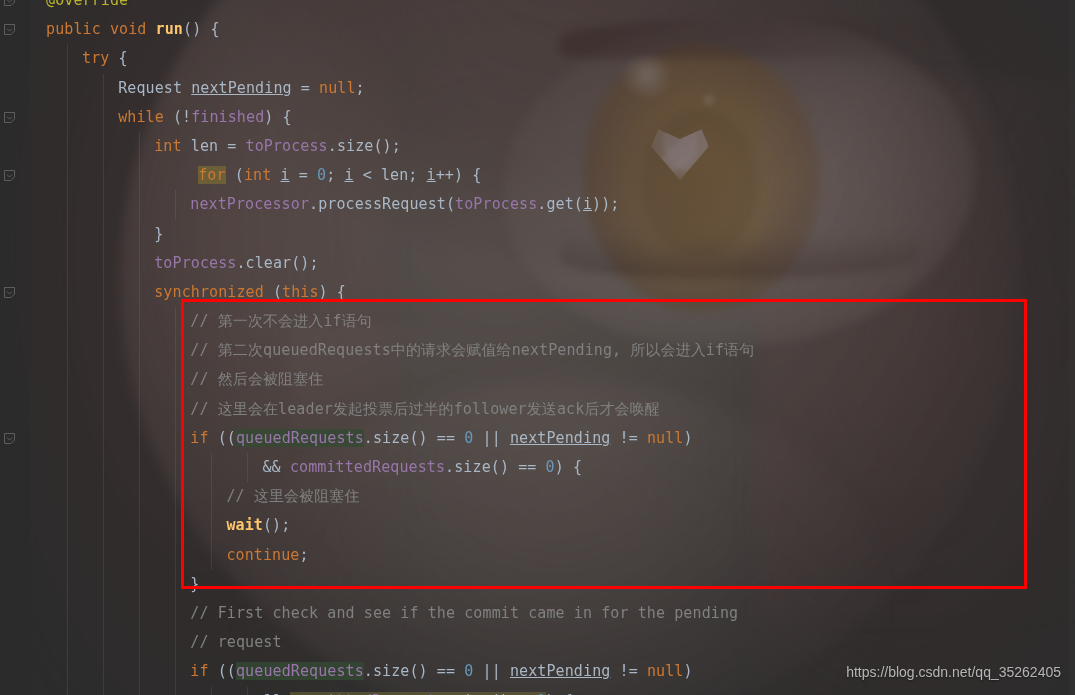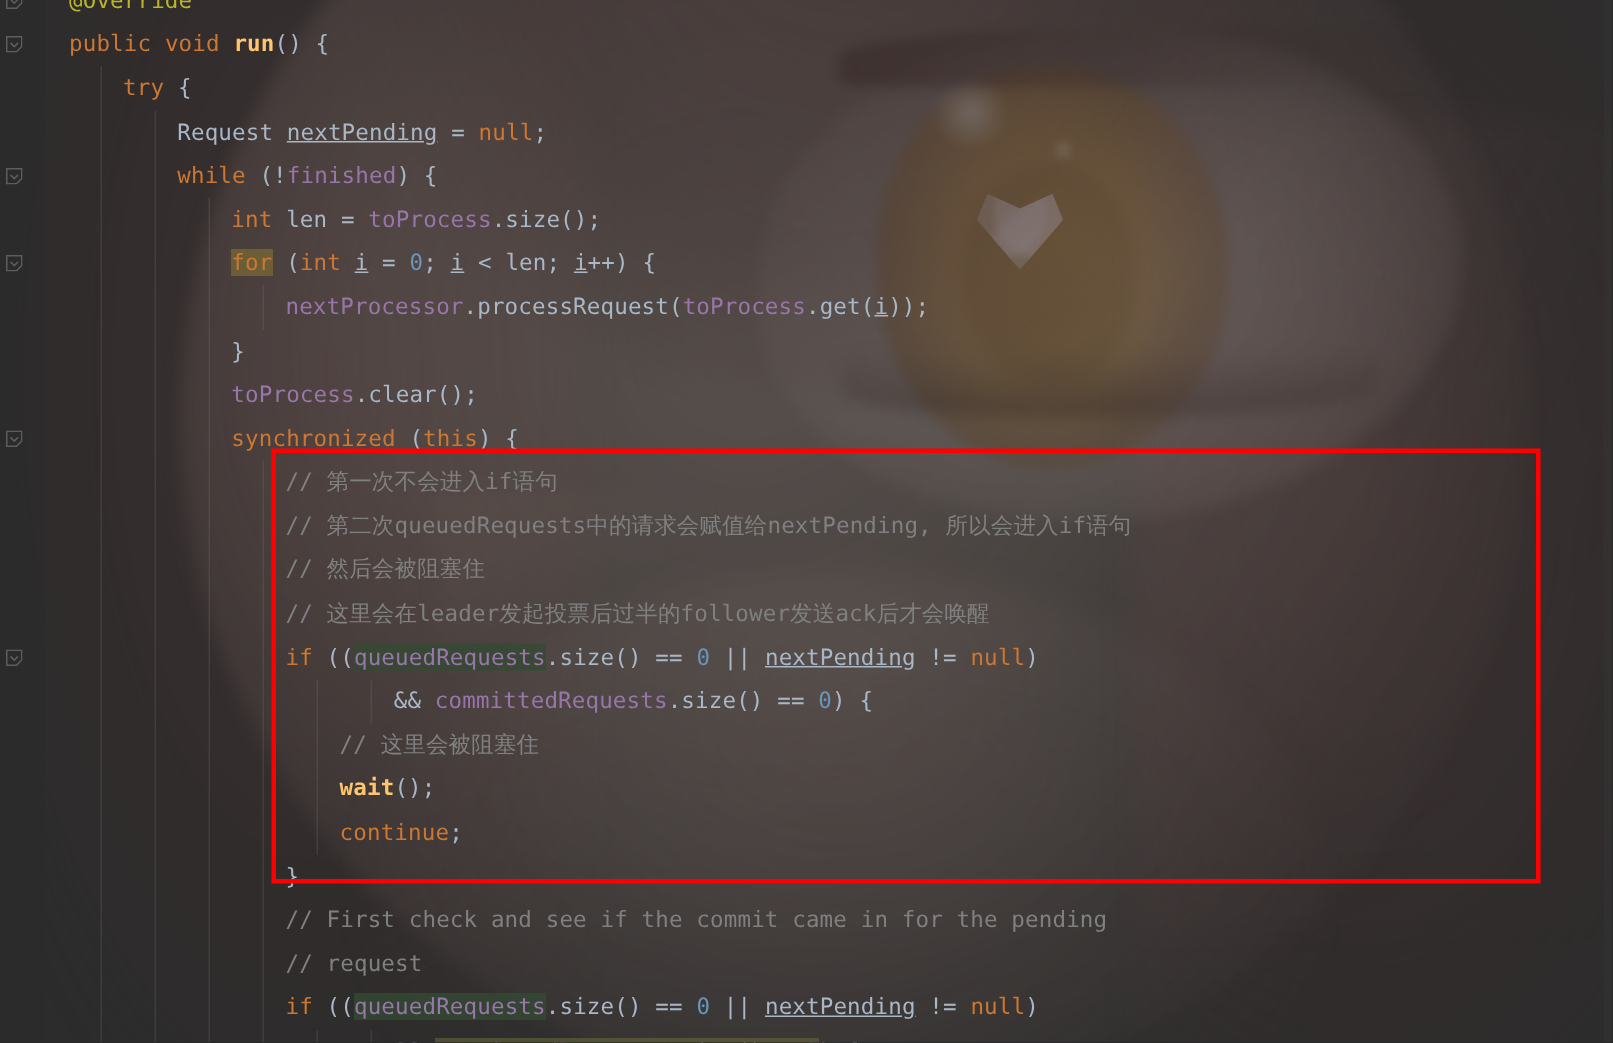--- a/index.html
+++ b/index.html
@@ -137,21 +137,21 @@
   
   .kw   {color:#cc7832;}          
   .anno {color:#bbb529;}          
   .fn   {color:#ffc66d;font-weight:bold;}          
   .fld  {color:#9876aa;}          
   .loc  {color:#a9b7c6;text-decoration:underline;} 
   .pln  {color:#a9b7c6;}          
   .num  {color:#6897bb;}          
   .cmt  {color:#808080;}
   .hl-id{background:rgba(52,74,51,.78);}   
-  .hl-kw{background:rgba(116,102,52,.80);} 
+  .hl-kw{background:rgba(116,102,52,.80);margin-left:44px;} 
   .hl-y {background:rgba(112,105,56,.55);} 
 
   
   #redbox{position:absolute;left:181px;top:299px;width:846px;height:290px;
           border:3px solid #ff0000;box-sizing:border-box;pointer-events:none;}
 
   
   #watermark{position:absolute;right:14px;bottom:15px;
              font-family:"Liberation Sans",sans-serif;
              font-size:14px;color:#c9c9c9;opacity:.88;
@@ -224,13 +224,14 @@
         </svg>
       </span>
     </div>
 
   <div id="code" style="top: -14px;"><div class="line" style="top: 0px;"><span style="display: inline-block; width: 16px;"></span><span class="anno">@Override</span></div><div class="line" style="top: 0px;"><span style="display: inline-block; width: 16px;"></span><span class="kw">public</span><span class="pln"> </span><span class="kw">void</span><span class="pln"> </span><span class="fn">run</span><span class="pln">() {</span></div><div class="line" style="top: 0px;"><span class="ind" style="left: 37.08px;"></span><span style="display: inline-block; width: 52.08px;"></span><span class="kw">try</span><span class="pln"> {</span></div><div class="line" style="top: 0px;"><span class="ind" style="left: 37.08px;"></span><span class="ind" style="left: 73.16px;"></span><span style="display: inline-block; width: 88.16px;"></span><span class="pln">Request </span><span class="loc">nextPending</span><span class="pln"> = </span><span class="kw">null</span><span class="pln">;</span></div><div class="line" style="top: 0px;"><span class="ind" style="left: 37.08px;"></span><span class="ind" style="left: 73.16px;"></span><span style="display: inline-block; width: 88.16px;"></span><span class="kw">while</span><span class="pln"> (!</span><span class="fld">finished</span><span class="pln">) {</span></div><div class="line" style="top: 0px;"><span class="ind" style="left: 37.08px;"></span><span class="ind" style="left: 73.16px;"></span><span class="ind" style="left: 109.24px;"></span><span style="display: inline-block; width: 124.24px;"></span><span class="kw">int</span><span class="pln"> len = </span><span class="fld">toProcess</span><span class="pln">.size();</span></div><div class="line" style="top: 0px;"><span class="ind" style="left: 37.08px;"></span><span class="ind" style="left: 73.16px;"></span><span class="ind" style="left: 109.24px;"></span><span style="display: inline-block; width: 124.24px;"></span><span class="kw hl-kw">for</span><span class="pln"> (</span><span class="kw">int</span><span class="pln"> </span><span class="loc">i</span><span class="pln"> = </span><span class="num">0</span><span class="pln">; </span><span class="loc">i</span><span class="pln"> &lt; len; </span><span class="loc">i</span><span class="pln">++) {</span></div><div class="line" style="top: 0px;"><span class="ind" style="left: 37.08px;"></span><span class="ind" style="left: 73.16px;"></span><span class="ind" style="left: 109.24px;"></span><span class="ind" style="left: 145.32px;"></span><span style="display: inline-block; width: 160.32px;"></span><span class="fld">nextProcessor</span><span class="pln">.processRequest(</span><span class="fld">toProcess</span><span class="pln">.get(</span><span class="loc">i</span><span class="pln">));</span></div><div class="line" style="top: 0px;"><span class="ind" style="left: 37.08px;"></span><span class="ind" style="left: 73.16px;"></span><span class="ind" style="left: 109.24px;"></span><span style="display: inline-block; width: 124.24px;"></span><span class="pln">}</span></div><div class="line" style="top: 0px;"><span class="ind" style="left: 37.08px;"></span><span class="ind" style="left: 73.16px;"></span><span class="ind" style="left: 109.24px;"></span><span style="display: inline-block; width: 124.24px;"></span><span class="fld">toProcess</span><span class="pln">.clear();</span></div><div class="line" style="top: 0px;"><span class="ind" style="left: 37.08px;"></span><span class="ind" style="left: 73.16px;"></span><span class="ind" style="left: 109.24px;"></span><span style="display: inline-block; width: 124.24px;"></span><span class="kw">synchronized</span><span class="pln"> (</span><span class="kw">this</span><span class="pln">) {</span></div><div class="line" style="top: 0px;"><span class="ind" style="left: 37.08px;"></span><span class="ind" style="left: 73.16px;"></span><span class="ind" style="left: 109.24px;"></span><span class="ind" style="left: 145.32px;"></span><span style="display: inline-block; width: 160.32px;"></span><span class="cmt">// 第一次不会进入if语句</span></div><div class="line" style="top: 0px;"><span class="ind" style="left: 37.08px;"></span><span class="ind" style="left: 73.16px;"></span><span class="ind" style="left: 109.24px;"></span><span class="ind" style="left: 145.32px;"></span><span style="display: inline-block; width: 160.32px;"></span><span class="cmt">// 第二次queuedRequests中的请求会赋值给nextPending, 所以会进入if语句</span></div><div class="line" style="top: 0px;"><span class="ind" style="left: 37.08px;"></span><span class="ind" style="left: 73.16px;"></span><span class="ind" style="left: 109.24px;"></span><span class="ind" style="left: 145.32px;"></span><span style="display: inline-block; width: 160.32px;"></span><span class="cmt">// 然后会被阻塞住</span></div><div class="line" style="top: 0px;"><span class="ind" style="left: 37.08px;"></span><span class="ind" style="left: 73.16px;"></span><span class="ind" style="left: 109.24px;"></span><span class="ind" style="left: 145.32px;"></span><span style="display: inline-block; width: 160.32px;"></span><span class="cmt">// 这里会在leader发起投票后过半的follower发送ack后才会唤醒</span></div><div class="line" style="top: 0px;"><span class="ind" style="left: 37.08px;"></span><span class="ind" style="left: 73.16px;"></span><span class="ind" style="left: 109.24px;"></span><span class="ind" style="left: 145.32px;"></span><span style="display: inline-block; width: 160.32px;"></span><span class="kw">if</span><span class="pln"> ((</span><span class="fld hl-id">queuedRequests</span><span class="pln">.size() == </span><span class="num">0</span><span class="pln"> || </span><span class="loc">nextPending</span><span class="pln"> != </span><span class="kw">null</span><span class="pln">)</span></div><div class="line" style="top: 0px;"><span class="ind" style="left: 37.08px;"></span><span class="ind" style="left: 73.16px;"></span><span class="ind" style="left: 109.24px;"></span><span class="ind" style="left: 145.32px;"></span><span class="ind" style="left: 181.4px;"></span><span class="ind" style="left: 217.48px;"></span><span style="display: inline-block; width: 232.48px;"></span><span class="pln">&amp;&amp; </span><span class="fld">committedRequests</span><span class="pln">.size() == </span><span class="num">0</span><span class="pln">) {</span></div><div class="line" style="top: 0px;"><span class="ind" style="left: 37.08px;"></span><span class="ind" style="left: 73.16px;"></span><span class="ind" style="left: 109.24px;"></span><span class="ind" style="left: 145.32px;"></span><span class="ind" style="left: 181.4px;"></span><span style="display: inline-block; width: 196.4px;"></span><span class="cmt">// 这里会被阻塞住</span></div><div class="line" style="top: 0px;"><span class="ind" style="left: 37.08px;"></span><span class="ind" style="left: 73.16px;"></span><span class="ind" style="left: 109.24px;"></span><span class="ind" style="left: 145.32px;"></span><span class="ind" style="left: 181.4px;"></span><span style="display: inline-block; width: 196.4px;"></span><span class="fn">wait</span><span class="pln">();</span></div><div class="line" style="top: 0px;"><span class="ind" style="left: 37.08px;"></span><span class="ind" style="left: 73.16px;"></span><span class="ind" style="left: 109.24px;"></span><span class="ind" style="left: 145.32px;"></span><span class="ind" style="left: 181.4px;"></span><span style="display: inline-block; width: 196.4px;"></span><span class="kw">continue</span><span class="pln">;</span></div><div class="line" style="top: 0px;"><span class="ind" style="left: 37.08px;"></span><span class="ind" style="left: 73.16px;"></span><span class="ind" style="left: 109.24px;"></span><span class="ind" style="left: 145.32px;"></span><span style="display: inline-block; width: 160.32px;"></span><span class="pln">}</span></div><div class="line" style="top: 0px;"><span class="ind" style="left: 37.08px;"></span><span class="ind" style="left: 73.16px;"></span><span class="ind" style="left: 109.24px;"></span><span class="ind" style="left: 145.32px;"></span><span style="display: inline-block; width: 160.32px;"></span><span class="cmt">// First check and see if the commit came in for the pending</span></div><div class="line" style="top: 0px;"><span class="ind" style="left: 37.08px;"></span><span class="ind" style="left: 73.16px;"></span><span class="ind" style="left: 109.24px;"></span><span class="ind" style="left: 145.32px;"></span><span style="display: inline-block; width: 160.32px;"></span><span class="cmt">// request</span></div><div class="line" style="top: 0px;"><span class="ind" style="left: 37.08px;"></span><span class="ind" style="left: 73.16px;"></span><span class="ind" style="left: 109.24px;"></span><span class="ind" style="left: 145.32px;"></span><span style="display: inline-block; width: 160.32px;"></span><span class="kw">if</span><span class="pln"> ((</span><span class="fld hl-id">queuedRequests</span><span class="pln">.size() == </span><span class="num">0</span><span class="pln"> || </span><span class="loc">nextPending</span><span class="pln"> != </span><span class="kw">null</span><span class="pln">)</span></div><div class="line" style="top: 0px;"><span class="ind" style="left: 37.08px;"></span><span class="ind" style="left: 73.16px;"></span><span class="ind" style="left: 109.24px;"></span><span class="ind" style="left: 145.32px;"></span><span class="ind" style="left: 181.4px;"></span><span class="ind" style="left: 217.48px;"></span><span style="display: inline-block; width: 232.48px;"></span><span class="pln">&amp;&amp; </span><span class="fld hl-y">committedRequests</span><span class="pln hl-y">.size() &gt; </span><span class="num hl-y">0</span><span class="pln">) {</span></div></div>
 
   <div id="redbox"></div>
 
   <div id="scroll-track"></div>
 
+  <div id="watermark">https://blog.csdn.net/qq_35262405</div>
 </div>
 
 </body></html>

